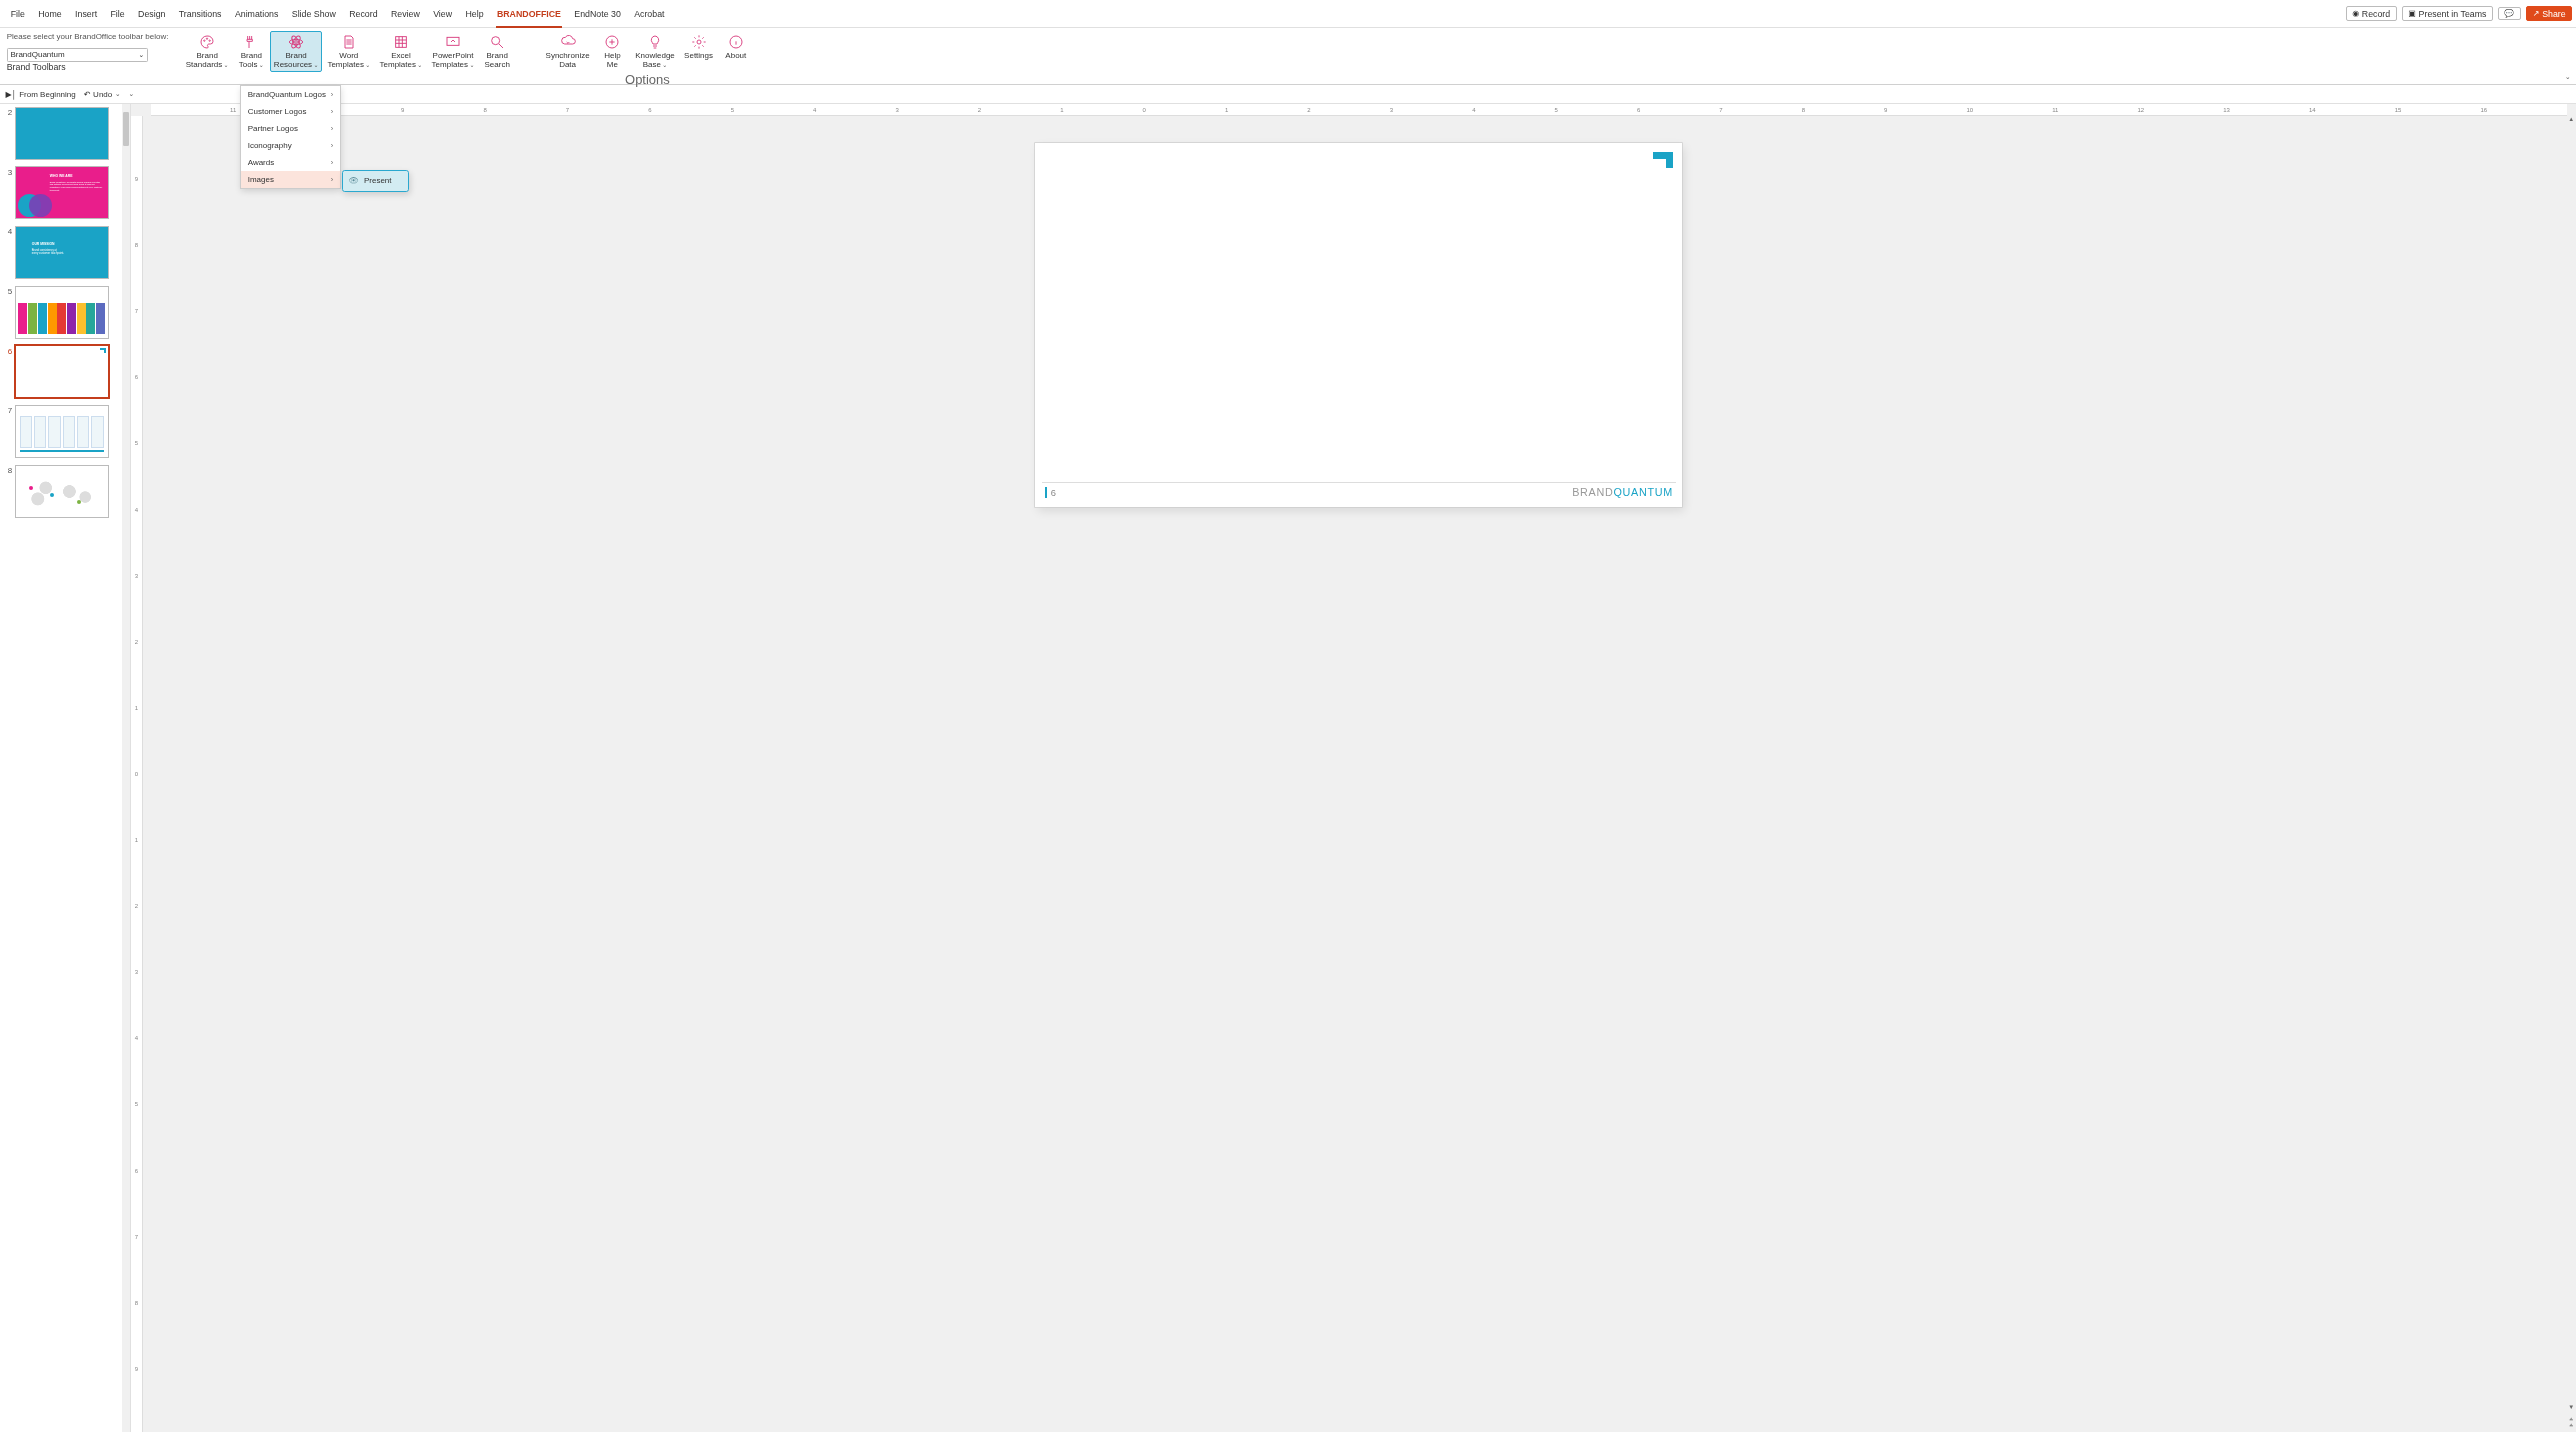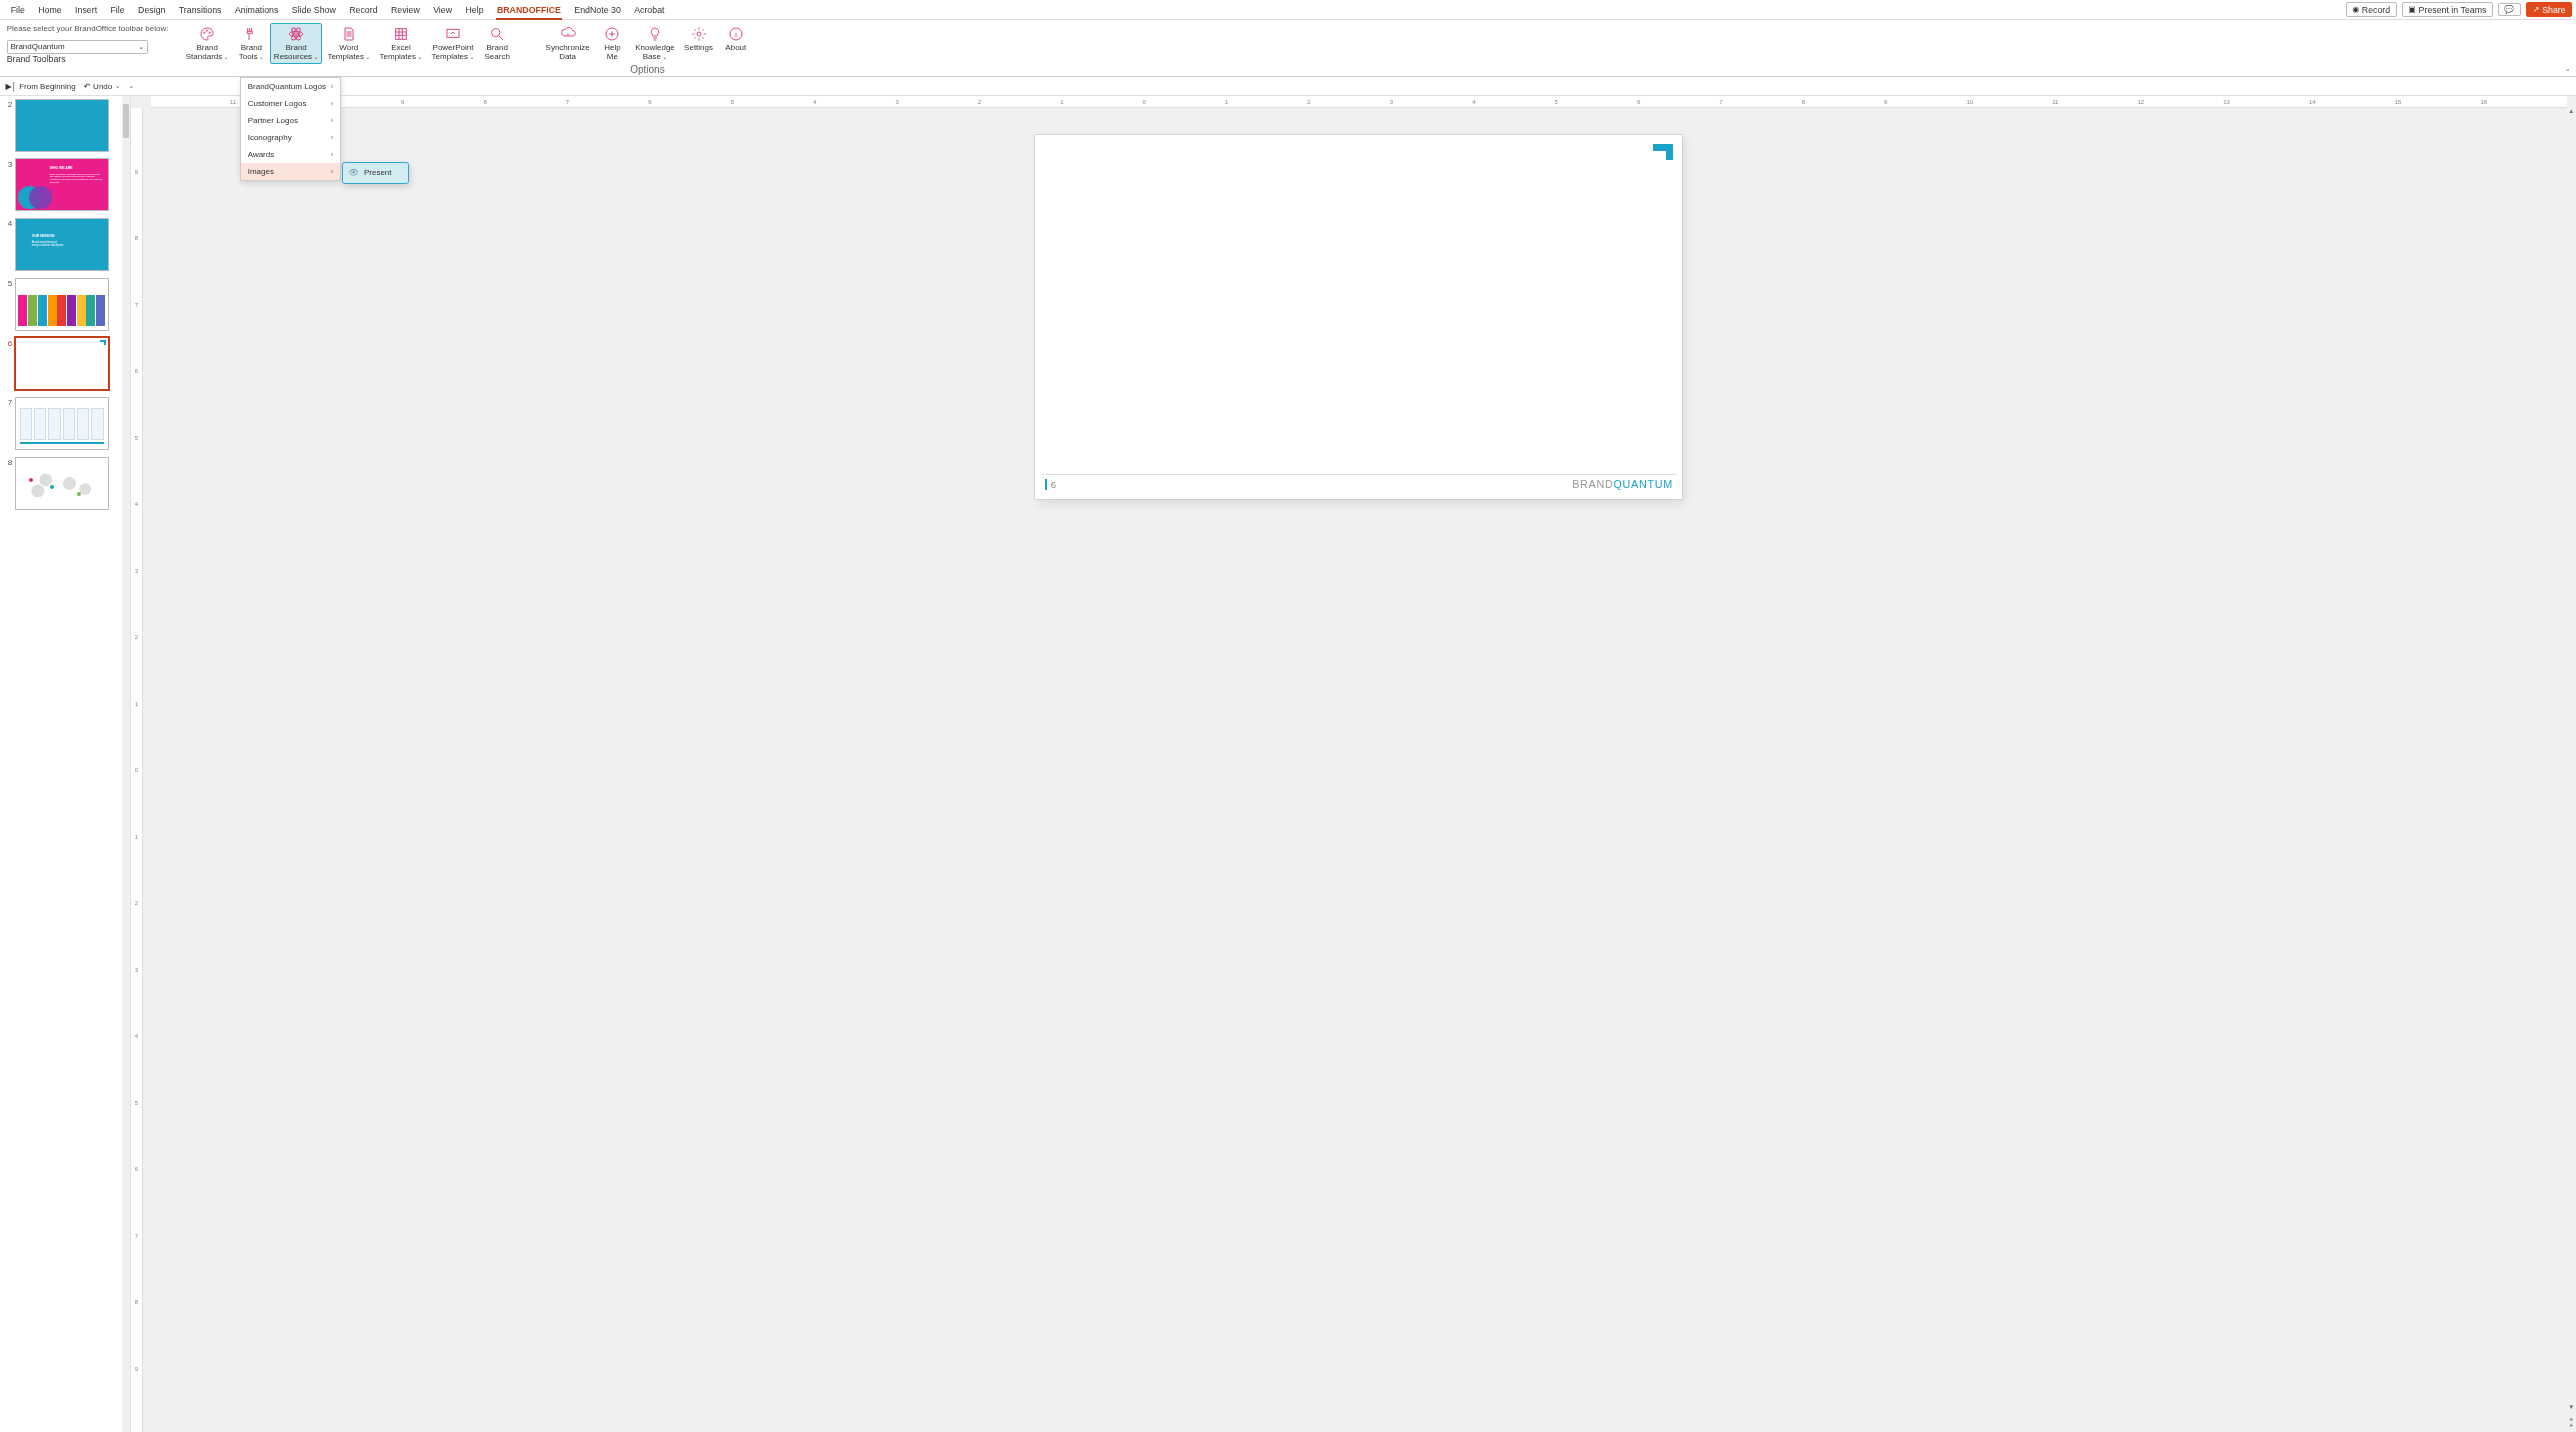--- a/index.html
+++ b/index.html
@@ -1,32 +1,32 @@
 <!DOCTYPE html>
 <html style="font-size:10.8px"><head>
 <meta charset="utf-8">
 <style>
   * { box-sizing: border-box; margin: 0; padding: 0; }
   body { font-family: "Segoe UI", Arial, sans-serif; font-size: 8.8px; background: #fff; color: #333; overflow: hidden; }
   .app { display: flex; flex-direction: column; height: 100vh; }
 
   
-  .tabs { display: flex; align-items: center; height: 20px; border-bottom: 0.7px solid #e0e0e0; padding: 0 4px; }
+  .tabs { display: flex; align-items: center; height: 28px; border-bottom: 0.7px solid #e0e0e0; padding: 0 4px; }
   .tab { padding: 0 6.7px; height: 100%; display: flex; align-items: center; cursor: pointer; font-size: 8.8px; }
   .tab.active { font-weight: 600; color: #c43e1c; position: relative; }
   .tab.active::after { content: ""; position: absolute; left: 5.4px; right: 5.4px; bottom: -0.7px; height: 1.3px; background: #c43e1c; }
   .tabs-spacer { flex: 1; }
   .top-btn { display: inline-flex; align-items: center; gap: 2.7px; border: 0.7px solid #bbb; padding: 1.3px 5.4px; border-radius: 2px; margin-left: 5.4px; font-size: 8.8px; background: #fff; cursor: pointer; }
   .top-btn.share { background: #e04a1a; color: #fff; border-color: #e04a1a; }
   .top-btn .ico { font-size: 8px; }
 
   
   .ribbon { display: flex; align-items: stretch; border-bottom: 0.7px solid #d0d0d0; height: 57px; position: relative; }
   .ribbon-group { display: flex; flex-direction: column; padding: 2.7px 6.7px 0; }
-  .ribbon-group .label { text-align: center; font-size: 10px; color: #666; margin-top: auto; padding-bottom: 1.3px; }
+  .ribbon-group .label { text-align: center; font-size: 13px; color: #666; margin-top: auto; padding-bottom: 1.3px; }
   .toolbar-select-group { display: flex; flex-direction: column; padding: 4px 6.7px 0; }
   .toolbar-select-group .prompt { font-size: 8px; color: #555; margin-bottom: 7px; }
   .toolbar-select { width: 141px; border: 0.7px solid #bbb; padding: 1.3px 2.7px; font-size: 8px; background: #fff; display: flex; justify-content: space-between; align-items: center; border-radius: 1.3px; }
   .toolbar-select .chev { font-size: 6.7px; }
   .rbtns { display: flex; gap: 1.3px; }
   .rbtn { display: flex; flex-direction: column; align-items: center; justify-content: flex-start; padding: 2.7px 4px; min-width: 35px; cursor: pointer; border-radius: 2px; }
   .rbtn .ricon { width: 17.5px; height: 17.5px; display: flex; align-items: center; justify-content: center; }
   .rbtn .ricon svg { width: 16px; height: 16px; stroke: #d83b7d; fill: none; stroke-width: 1.4; }
   .rbtn .rlabel { text-align: center; font-size: 8px; margin-top: 1.3px; line-height: 1.1; display: flex; flex-direction: column; align-items: center; }
   .rbtn .rlabel .chev { font-size: 6px; color: #555; margin-left: 1.3px; }

